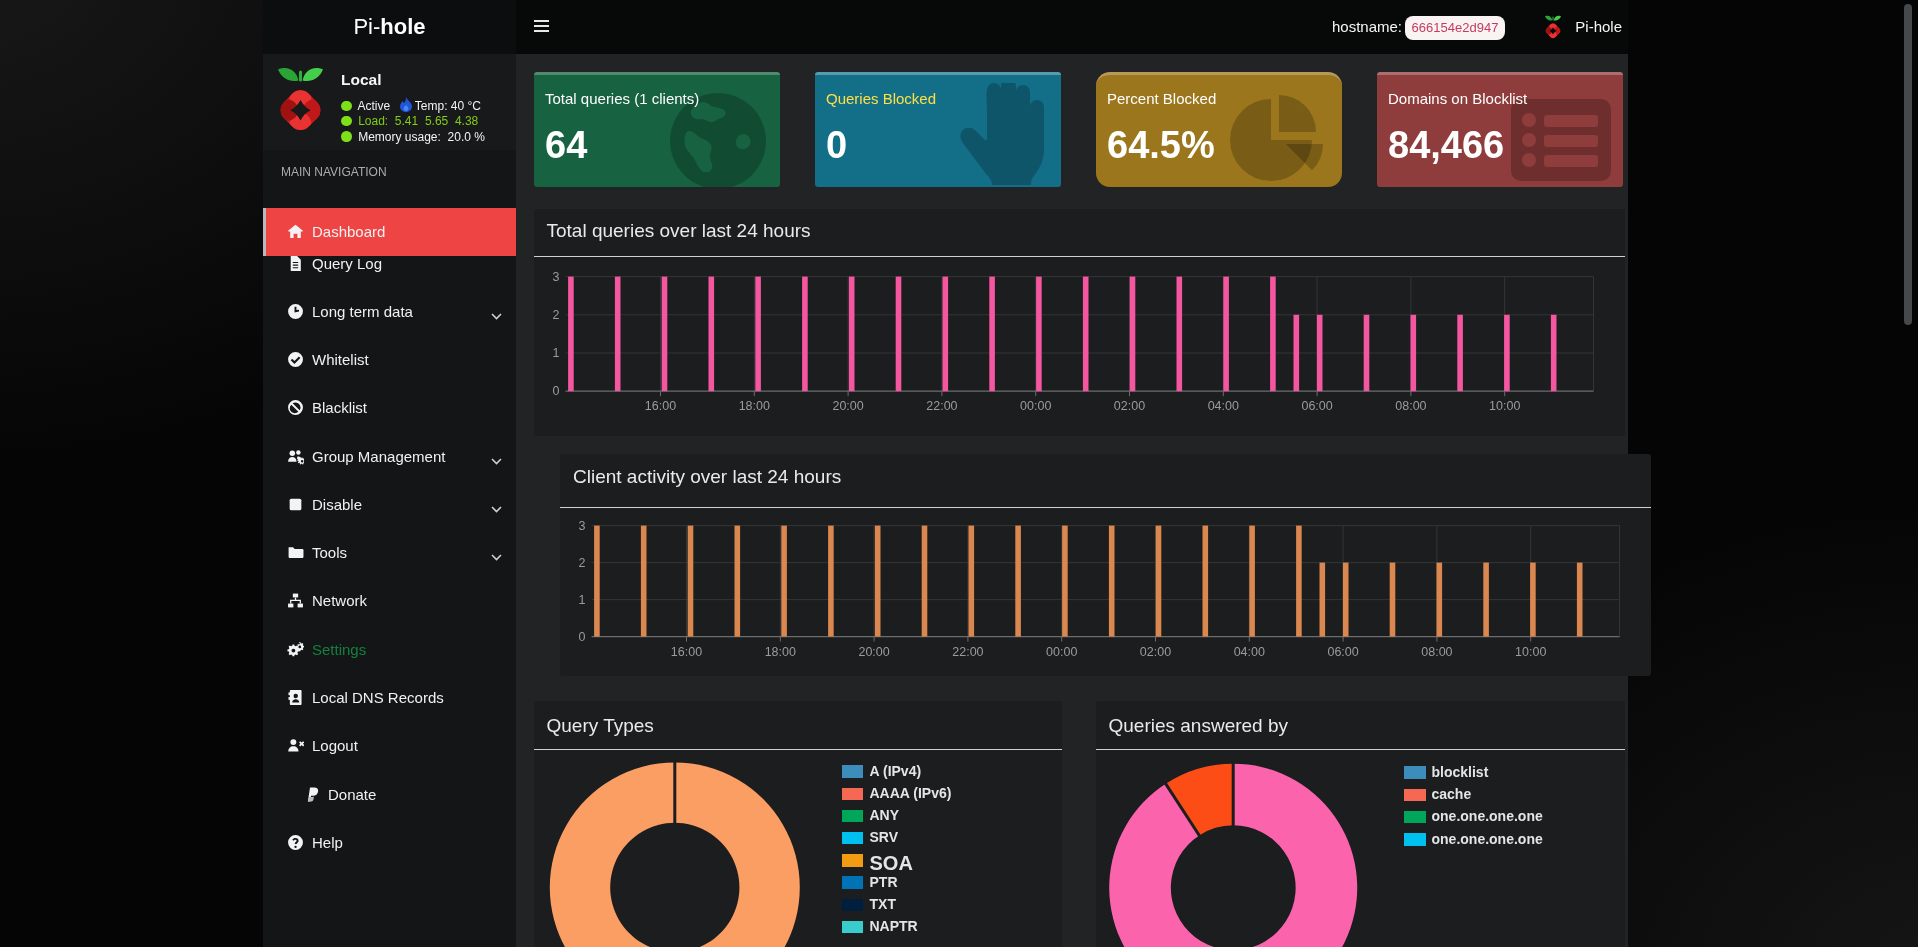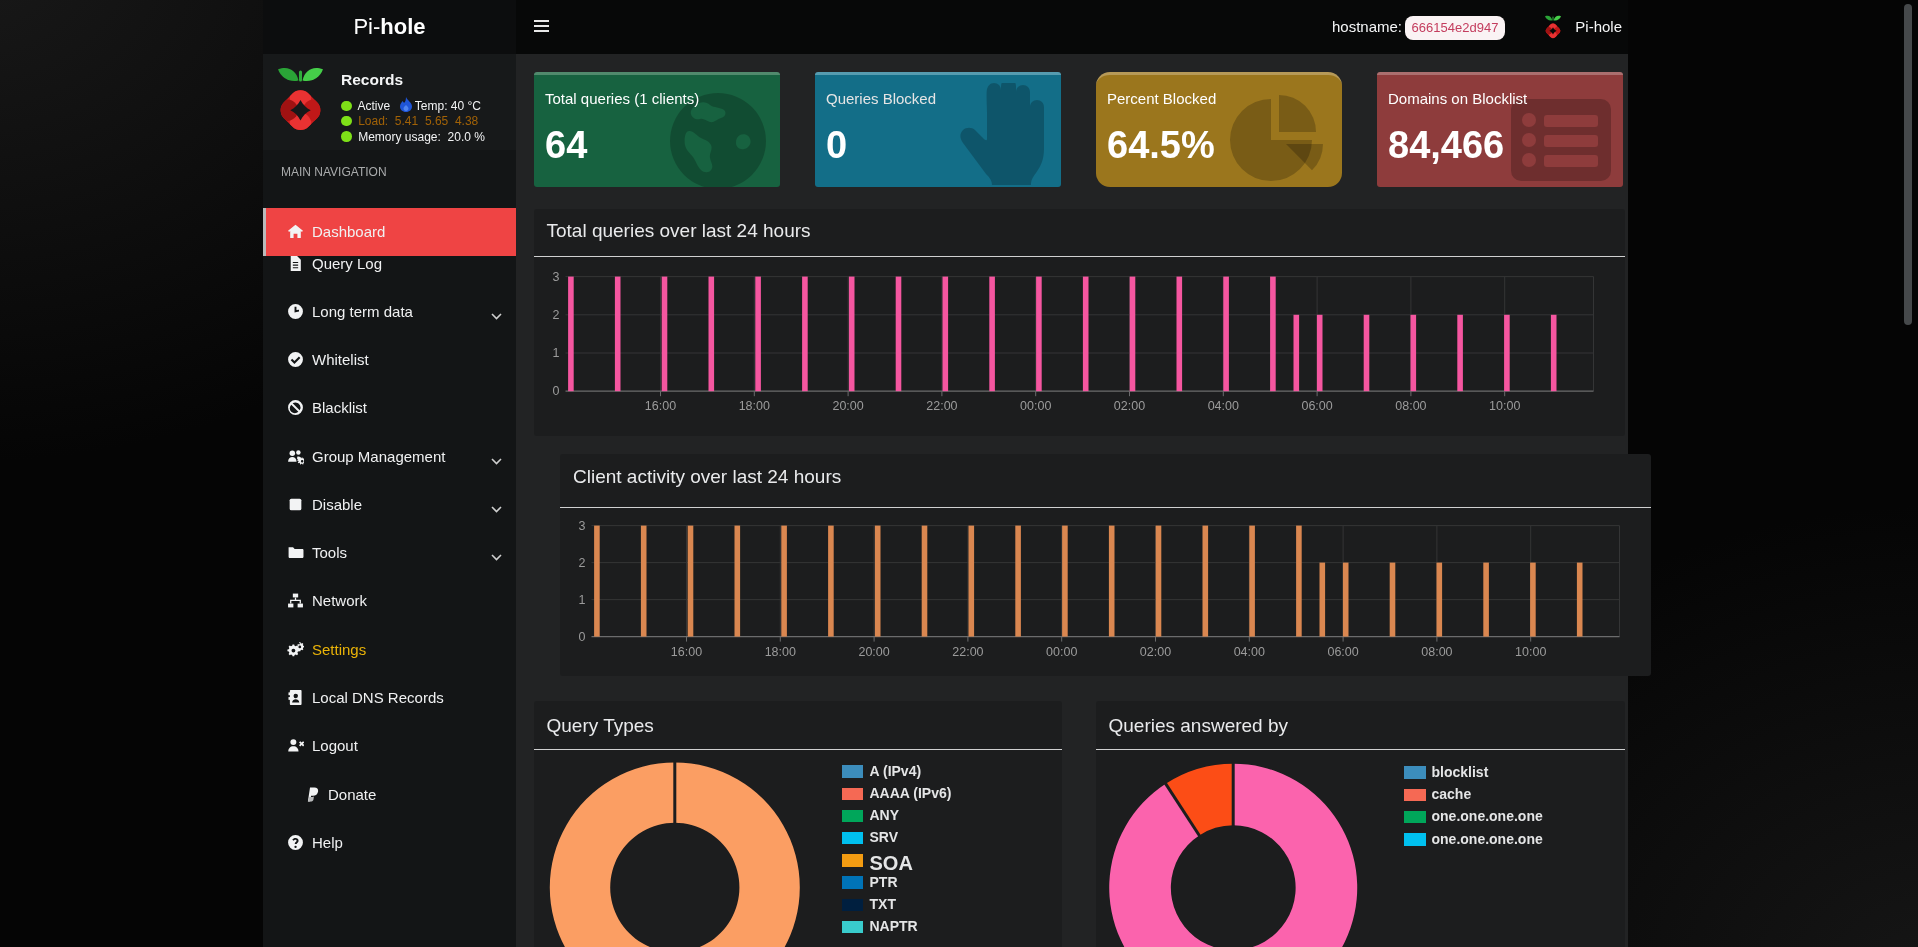--- a/index.html
+++ b/index.html
@@ -57,26 +57,26 @@
 <rect x="22.5" y="7" width="3" height="11" rx="1.5" fill="#2fae3b"></rect>
 <rect x="7" y="29" width="34" height="34" rx="11" transform="rotate(45 24 46)" fill="#cf1d1d"></rect>
 <g clip-path="url(#bs)">
 <circle cx="24" cy="33" r="10.5" fill="#e93232"></circle>
 <circle cx="37" cy="46" r="10.5" fill="#c01818"></circle>
 <circle cx="24" cy="59" r="10.5" fill="#e93232"></circle>
 <circle cx="11" cy="46" r="10.5" fill="#a01212"></circle>
 </g>
 <path d="M24 36c2.2 4.6 5.8 8 10 10-4.2 2-7.8 5.4-10 10-2.2-4.6-5.8-8-10-10 4.2-2 7.8-5.4 10-10Z" fill="#17191a"></path>
 </svg></div>
-<div style="position:absolute;left:78px;top:17px;font-size:15.5px;font-weight:bold;color:#f4f5f6">Records</div>
+<div style="position:absolute;left:78px;top:17px;font-size:15.5px;font-weight:bold;color:#f4f5f6">Local</div>
 <div style="position:absolute;left:78px;top:43px;font-size:12px;color:#f2f3f4;white-space:nowrap"><span style="display:inline-block;width:10.5px;height:10.5px;border-radius:50%;background:#7ee018;vertical-align:-1px"></span>&nbsp; Active &nbsp;<span style="display:inline-block;margin:0 3px;vertical-align:-2px"><svg width="12" height="15" viewBox="0 0 12 15">
               <path d="M6 0C7 3 12 5.5 12 9.5 12 12.5 9.5 15 6 15S0 12.5 0 9.5C0 7 1.5 5.5 2.5 4 3 5 4 6 4.5 5.5 5.5 4.5 6 2 6 0Z" fill="#1f55d7"></path>
               <path d="M6 8c.8 1.2 2.5 1.8 2.5 3.5 0 1.4-1.1 2.4-2.5 2.4S3.5 12.9 3.5 11.5C3.5 9.8 5.2 9.2 6 8Z" fill="#4f84f0"></path>
             </svg></span>Temp:&nbsp;40&nbsp;°C</div>
-<div style="position:absolute;left:78px;top:60px;font-size:12px;color:#a16207;white-space:nowrap"><span style="display:inline-block;width:10.5px;height:10.5px;border-radius:50%;background:#7ee018;vertical-align:-1px"></span>&nbsp; Load:&nbsp; 5.41&nbsp; 5.65&nbsp; 4.38</div>
+<div style="position:absolute;left:78px;top:60px;font-size:12px;color:#84cc16;white-space:nowrap"><span style="display:inline-block;width:10.5px;height:10.5px;border-radius:50%;background:#7ee018;vertical-align:-1px"></span>&nbsp; Load:&nbsp; 5.41&nbsp; 5.65&nbsp; 4.38</div>
 <div style="position:absolute;left:78px;top:75.5px;font-size:12px;color:#f2f3f4;white-space:nowrap"><span style="display:inline-block;width:10.5px;height:10.5px;border-radius:50%;background:#7ee018;vertical-align:-1px"></span>&nbsp; Memory usage:&nbsp; 20.0&nbsp;%</div>
 </div>
     <div style="position:absolute;left:18px;top:110.5px;font-size:12px;color:#a9abac">MAIN NAVIGATION</div>
     <div style="position:absolute;left:0;top:154px;width:253px;height:48.3px;background:#ef4444;border-left:3px solid #b9babb;box-sizing:border-box">
         <span style="position:absolute;left:21px;top:15px"><svg width="17" height="17" viewBox="0 0 16 16">
             <path d="M8 1.6 15 7.4l-.9 1L13 7.5V14H9.8v-4H6.2v4H3V7.5l-1.1.9-.9-1Z" fill="#f2f3f4"></path>
           </svg></span>
         <span style="position:absolute;left:46px;top:0;line-height:48.3px;font-size:15px;color:#f0f1f2">Dashboard</span>
       </div>
       <div style="position:absolute;left:0;top:185.5px;width:253px;height:48.3px;border-left:3px solid transparent;box-sizing:border-box">
@@ -144,21 +144,21 @@
             <rect x="10" y="10.9" width="5" height="3.6" fill="#f2f3f4"></rect>
 <path d="M7.4 5.1h1.2v2.2h4.5v3.6h-1.2V8.5H4.1v2.4H2.9V7.3h4.5Z" fill="#f2f3f4"></path>
           </svg></span>
         <span style="position:absolute;left:46px;top:0;line-height:48.3px;font-size:15px;color:#f0f1f2">Network</span>
       </div>
       <div style="position:absolute;left:0;top:571.7px;width:253px;height:48.3px;border-left:3px solid transparent;box-sizing:border-box">
         <span style="position:absolute;left:21px;top:15px"><svg width="17" height="17" viewBox="0 0 16 16">
             <path fill-rule="evenodd" d="M5.2 3.2h1.6l.3 1.3 1.2.5 1.1-.7L10.5 5.4l-.7 1.1.5 1.2 1.3.3v1.6l-1.3.3-.5 1.2.7 1.1-1.1 1.1-1.1-.7-1.2.5-.3 1.3H5.2l-.3-1.3-1.2-.5-1.1.7-1.1-1.1.7-1.1-.5-1.2-1.3-.3V8l1.3-.3.5-1.2-.7-1.1L2.6 4.3l1.1.7 1.2-.5ZM6 7.2A1.8 1.8 0 1 0 6.1 10.8 1.8 1.8 0 0 0 6 7.2Z" fill="#f2f3f4"></path>
 <path fill-rule="evenodd" d="M11.4 1h1.2l.2 1 .9.4.8-.5.9.9-.5.8.4.9 1 .2v1.2l-1 .2-.4.9.5.8-.9.9-.8-.5-.9.4-.2 1h-1.2l-.2-1-.9-.4-.8.5-.9-.9.5-.8L9.7 7l-1-.2V5.6l1-.2.4-.9-.5-.8.9-.9.8.5.9-.4ZM12 4.3a1.3 1.3 0 1 0 .1 2.6 1.3 1.3 0 0 0-.1-2.6Z" fill="#f2f3f4"></path>
           </svg></span>
-        <span style="position:absolute;left:46px;top:0;line-height:48.3px;font-size:15px;color:#eab308">Settings</span>
+        <span style="position:absolute;left:46px;top:0;line-height:48.3px;font-size:15px;color:#15803d">Settings</span>
       </div>
       <div style="position:absolute;left:0;top:620.0px;width:253px;height:48.3px;border-left:3px solid transparent;box-sizing:border-box">
         <span style="position:absolute;left:21px;top:15px"><svg width="17" height="17" viewBox="0 0 16 16">
             <path fill-rule="evenodd" d="M3.6 1h9.2c.5 0 .9.4.9.9v12.2c0 .5-.4.9-.9.9H3.6c-.5 0-.9-.4-.9-.9V1.9c0-.5.4-.9.9-.9Zm4.6 3.4a2.1 2.1 0 1 0 .1 4.2 2.1 2.1 0 0 0-.1-4.2ZM4.8 12.6c.3-2 1.8-3 3.4-3s3.1 1 3.4 3Z" fill="#f2f3f4"></path>
 <rect x="1.4" y="3.2" width="1.6" height="2.6" fill="#f2f3f4"></rect>
             <rect x="1.4" y="7.6" width="1.6" height="2.6" fill="#f2f3f4"></rect>
           </svg></span>
         <span style="position:absolute;left:46px;top:0;line-height:48.3px;font-size:15px;color:#f0f1f2">Local DNS Records</span>
       </div>
       <div style="position:absolute;left:0;top:668.3px;width:253px;height:48.3px;border-left:3px solid transparent;box-sizing:border-box">
@@ -193,21 +193,21 @@
 M22 40c5 1 7 5 11 7s8 3 10 7c2 5-2 8-1 13s4 8 1 12c-2 3-7 3-10 0-4-4-5-9-8-13s-7-7-8-12c-1-6 0-15 5-14Z
 M72 44c4-2 9 0 10 4 2 5-2 9-6 10s-8-2-8-6c0-4 1-6 4-8Z"></path>
       </svg></div>
 <div style="position:absolute;left:11px;top:15px;font-size:15px;color:#fff">Total queries (1 clients)</div>
 <div style="position:absolute;left:11px;top:49px;font-size:38px;font-weight:bold;color:#fff">64</div>
 </div>
 <div style="position:absolute;left:815px;top:71.5px;width:246px;height:115px;background:#136e88;border-top:3px solid #569cb0;border-radius:3px;box-sizing:border-box;overflow:hidden">
 <div style="position:absolute;right:11px;top:8px"><svg width="96" height="104" viewBox="0 0 96 104">
         <path fill="rgba(0,0,0,0.22)" d="M33 30c0-5-1-20 0-24 1-3 3-6 7-6s7 3 7 7v18-22c0-4 3-7 8-7 4 0 7 3 7 7v24-18c0-4 3-7 7-7s7 3 7 7v25-10c0-4 3-7 7-7s7 3 7 7v42c0 10-3 17-8 24-4 5-5 8-5 12H38c0-4-2-7-6-11L9 60c-3-4-4-9 0-13 3-3 9-3 12 0l9 9c1 1 3 2 3 0Z"></path>
       </svg></div>
-<div style="position:absolute;left:11px;top:15px;font-size:15px;color:#e5e5e5">Queries Blocked</div>
+<div style="position:absolute;left:11px;top:15px;font-size:15px;color:#fde047">Queries Blocked</div>
 <div style="position:absolute;left:11px;top:49px;font-size:38px;font-weight:bold;color:#fff">0</div>
 </div>
 <div style="position:absolute;left:1096px;top:71.5px;width:246px;height:115px;background:#9b761d;border-top:3px solid #b79a58;border-radius:14px;box-sizing:border-box;overflow:hidden">
 <div style="position:absolute;right:13px;top:12px"><svg width="100" height="98" viewBox="0 0 100 98">
 <path fill="rgba(0,0,0,0.22)" d="M42 12A41 41 0 1 0 83 53L42 53Z"></path>
 <path fill="rgba(0,0,0,0.22)" d="M50 45V8a37 37 0 0 1 37 37Z"></path>
 <path fill="rgba(0,0,0,0.22)" d="M57 57h37a37 37 0 0 1-11 26.3Z"></path>
       </svg></div>
 <div style="position:absolute;left:11px;top:15px;font-size:15px;color:#fff">Percent Blocked</div>
 <div style="position:absolute;left:11px;top:49px;font-size:38px;font-weight:bold;color:#fff">64.5%</div>

